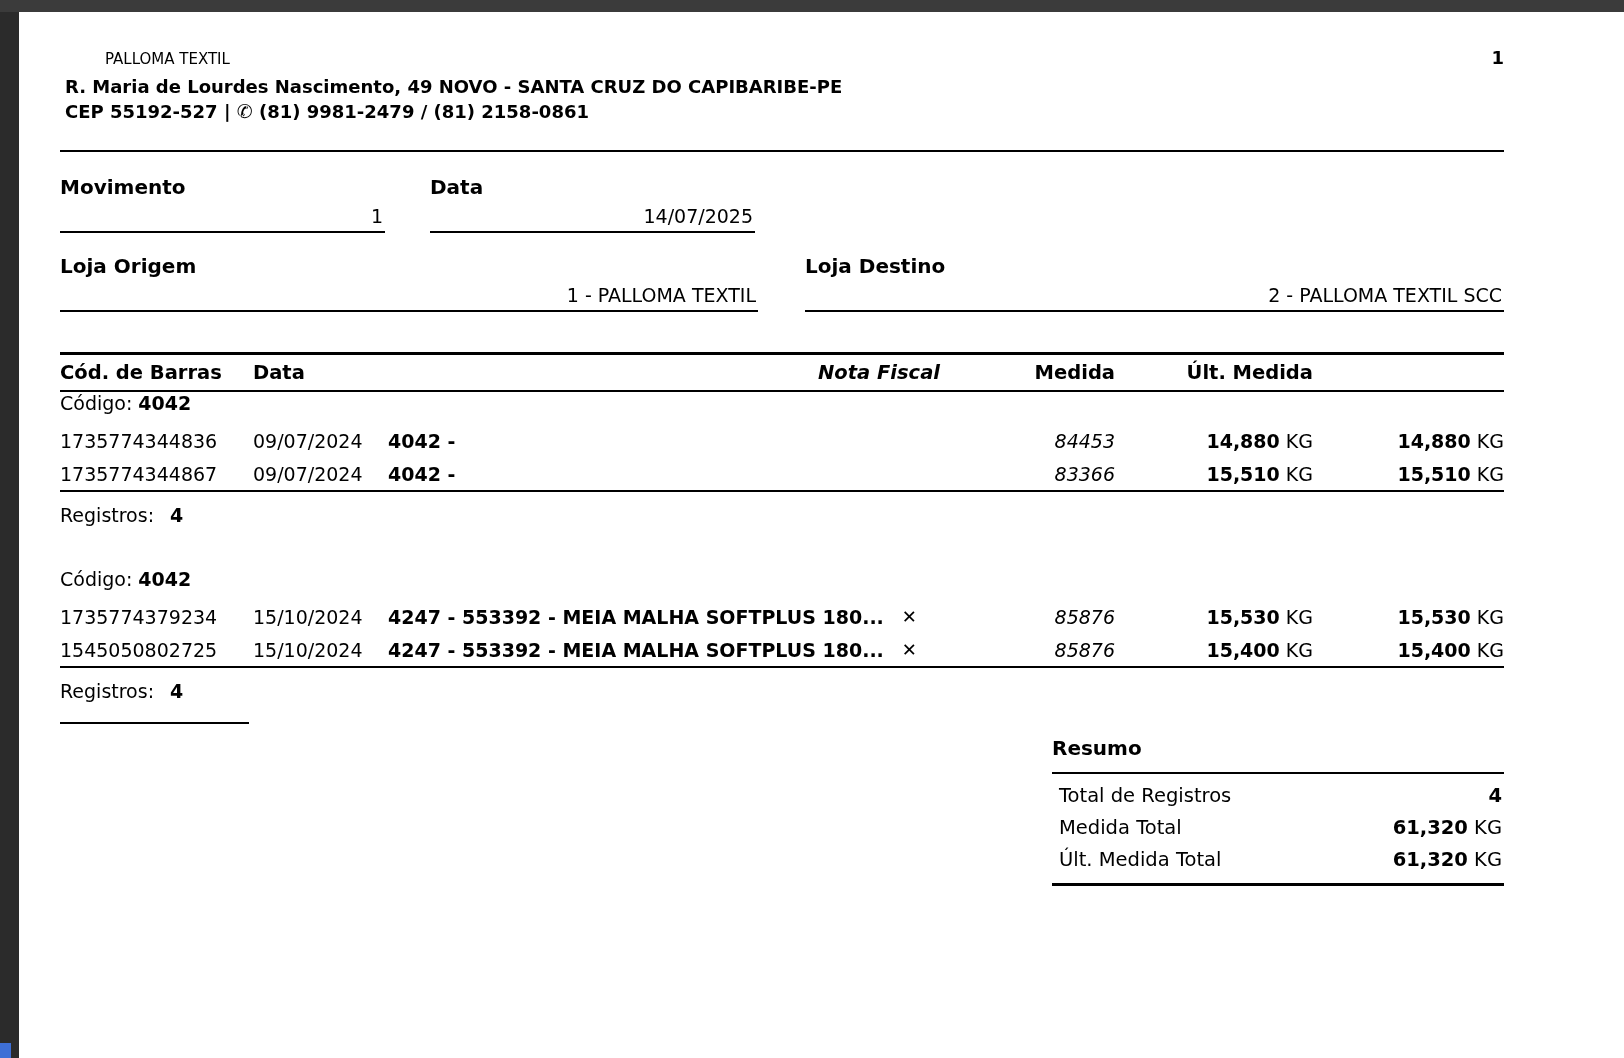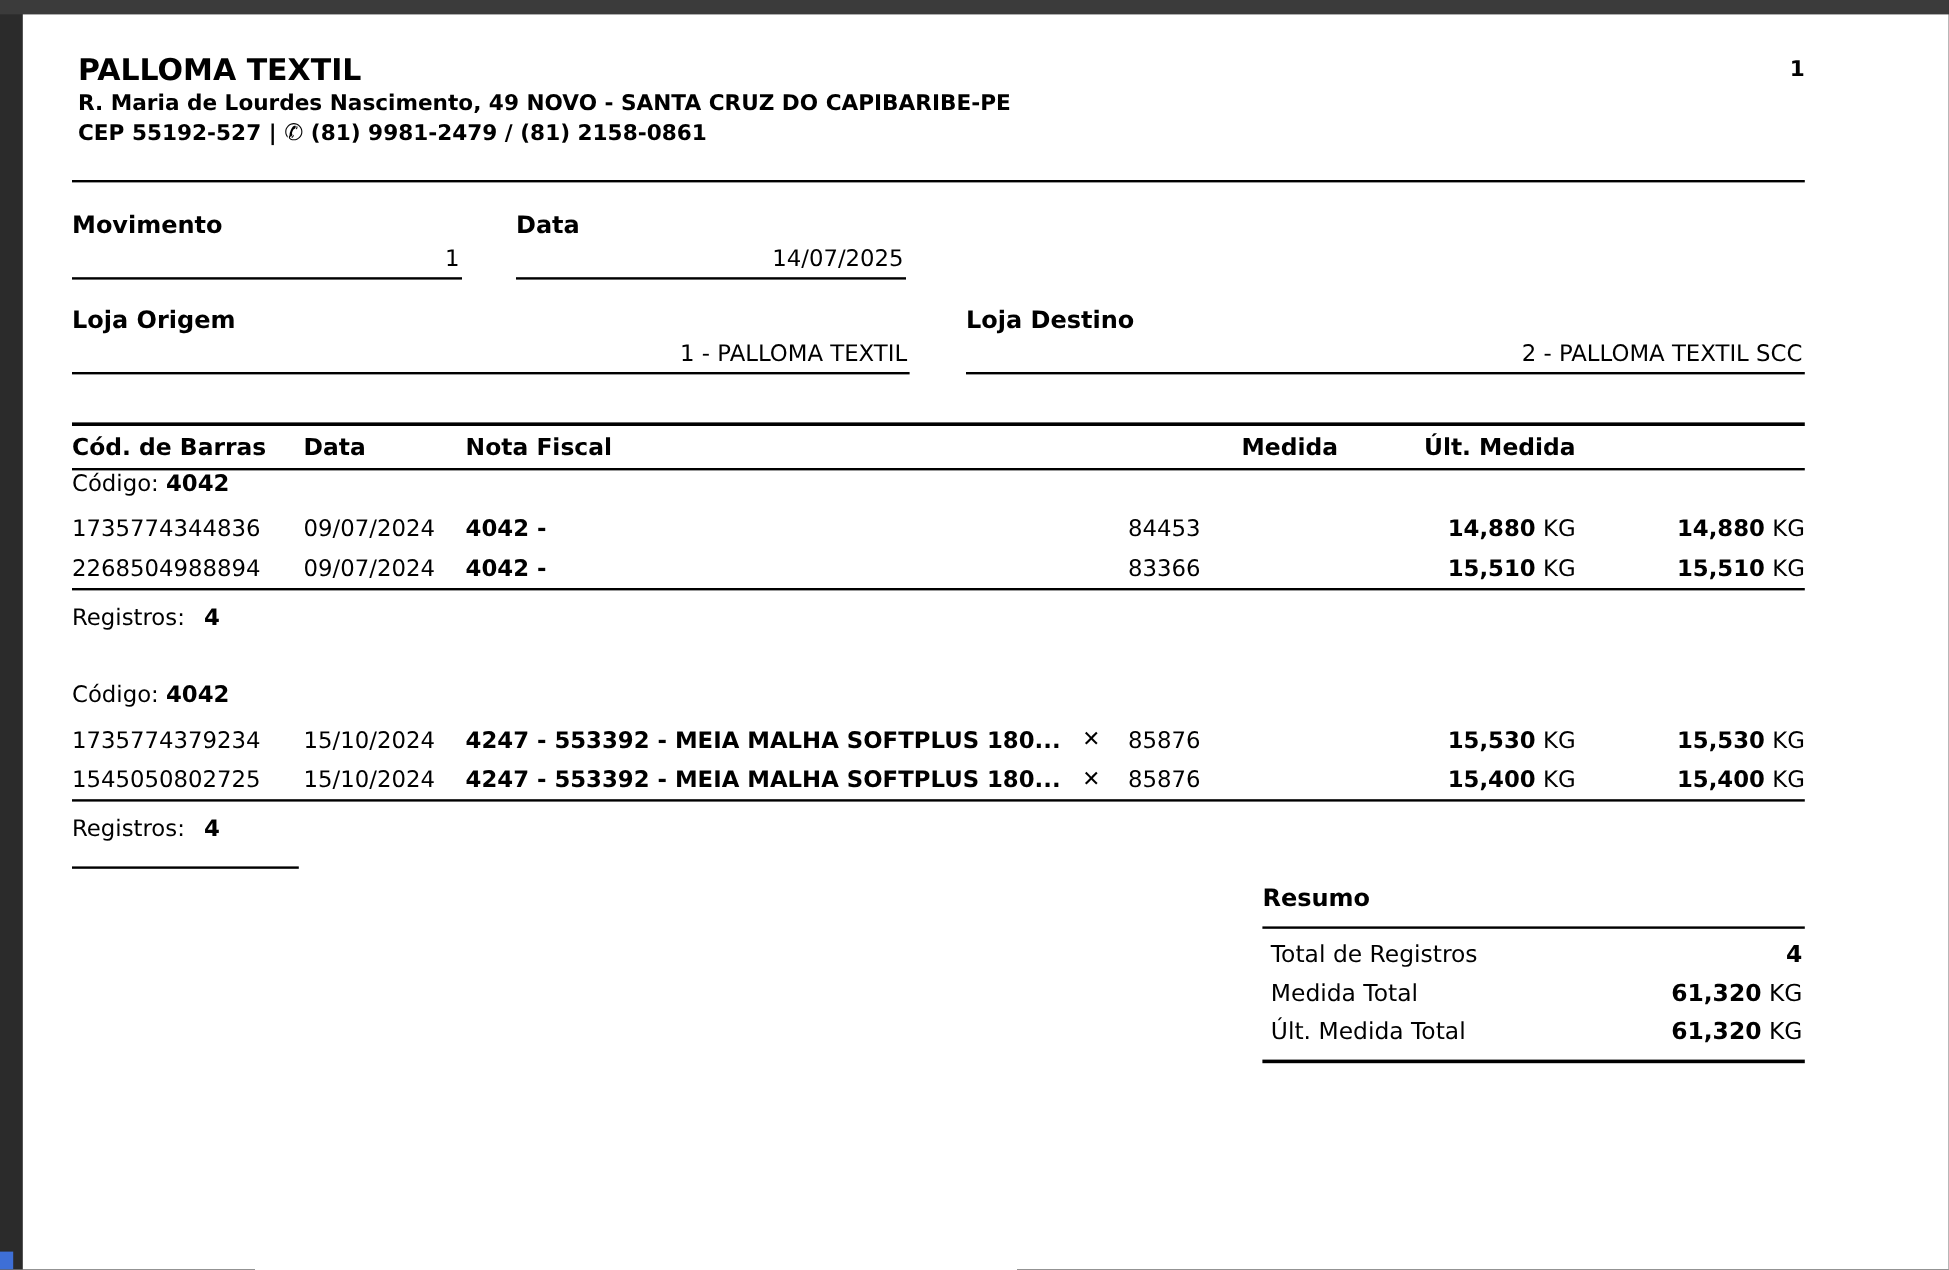--- a/index.html
+++ b/index.html
@@ -7,21 +7,21 @@
   body { font-family:"DejaVu Sans", sans-serif; color:#000; background:#2c2c2c; }
 
   .screen { position:relative; width:1624px; height:1058px; background:#2b2b2b; }
   .top-strip { position:absolute; top:0; left:0; right:0; height:12px; background:#3b3b3b; }
   .corner-accent { position:absolute; left:0; bottom:0; width:11px; height:15px; background:#3e6fd6; }
 
   .page { position:absolute; left:19px; top:12px; width:1605px; height:1046px; background:#ffffff; }
 
   
   .company { position:absolute; left:46px; top:33px; }
-  .company-name { font-size:25px; font-weight:bold; line-height:28px; }
+  .company-name { font-size:15px; font-weight:normal; line-height:28px;margin-left:40px; }
   .company-address { font-size:18px; font-weight:bold; line-height:24px; margin-top:2px; }
   .company-contact { font-size:18px; font-weight:bold; line-height:24px; }
   .phone-icon { font-weight:normal; font-size:19px; }
 
   .title-block { position:absolute; left:909px; top:30px; width:576px; }
   .doc-title { font-size:29px; font-weight:bold; line-height:34px; padding-bottom:4px; border-bottom:3px solid #000; }
   .page-number { text-align:right; font-size:18px; font-weight:bold; margin-top:5px; }
 
   .header-rule { position:absolute; left:41px; top:138px; width:1444px; border-top:2px solid #000; }
 
@@ -31,21 +31,21 @@
   .field-value { position:absolute; right:2px; bottom:4px; font-size:19px; line-height:22px; }
   .f-movimento { left:41px;  top:163px; width:325px; height:58px; }
   .f-data      { left:411px; top:163px; width:325px; height:58px; }
   .f-origem    { left:41px;  top:242px; width:698px; height:58px; }
   .f-destino   { left:786px; top:242px; width:699px; height:58px; }
 
   
   .table { position:absolute; left:41px; top:340px; width:1444px; font-size:19px; }
   .thead, .trow { display:grid; grid-template-columns:193px 135px 552px 175px 198px 191px; align-items:center; }
   .thead { border-top:3px solid #000; border-bottom:2px solid #000; height:40px; font-weight:bold; font-size:19.5px; }
-  .c-inv { text-align:left; }
+  .c-inv { text-align:right;font-style:italic; }
   .c-med, .c-ult { text-align:right; }
   .code-line { height:32px; display:flex; align-items:flex-start; gap:6px; }
   .trow { height:33px; }
   .c-desc { display:flex; align-items:center; }
   .c-desc b { white-space:nowrap; overflow:hidden; }
   .marker { font-weight:normal; margin-left:18px; font-size:18px; }
   .group-rule { border-top:2px solid #000; }
   .registros { height:34px; display:flex; align-items:flex-end; gap:16px; padding-top:6px; }
   .group-2 { margin-top:42px; }
   .unit { font-weight:normal; }
@@ -120,21 +120,21 @@
           <span>09/07/2024</span>
           <span class="c-desc">
               <b>4042 -</b>
               <span class="marker"></span>
             </span>
           <span class="c-inv">84453</span>
           <span class="c-med"><b>14,880</b> <span class="unit">KG</span></span>
           <span class="c-ult"><b>14,880</b> <span class="unit">KG</span></span>
         </div>
         <div class="trow">
-          <span>2268504988894</span>
+          <span>1735774344867</span>
           <span>09/07/2024</span>
           <span class="c-desc">
               <b>4042 -</b>
               <span class="marker"></span>
             </span>
           <span class="c-inv">83366</span>
           <span class="c-med"><b>15,510</b> <span class="unit">KG</span></span>
           <span class="c-ult"><b>15,510</b> <span class="unit">KG</span></span>
         </div>
         <div class="group-rule"></div>

